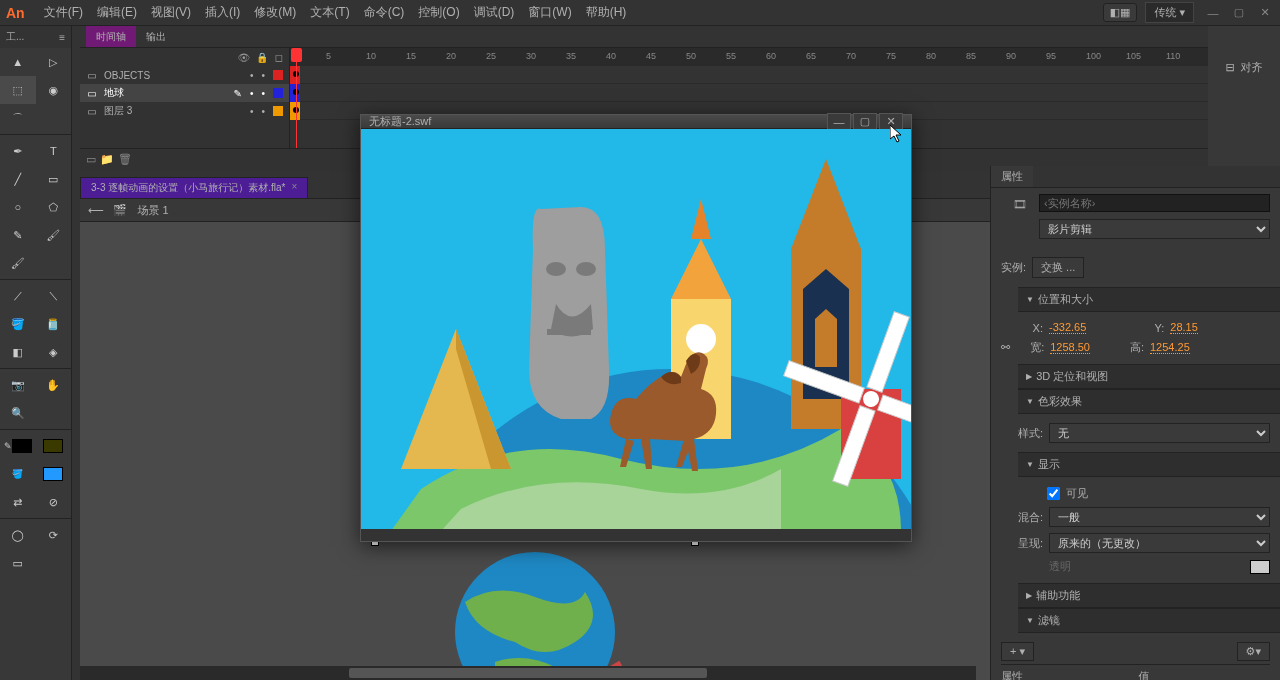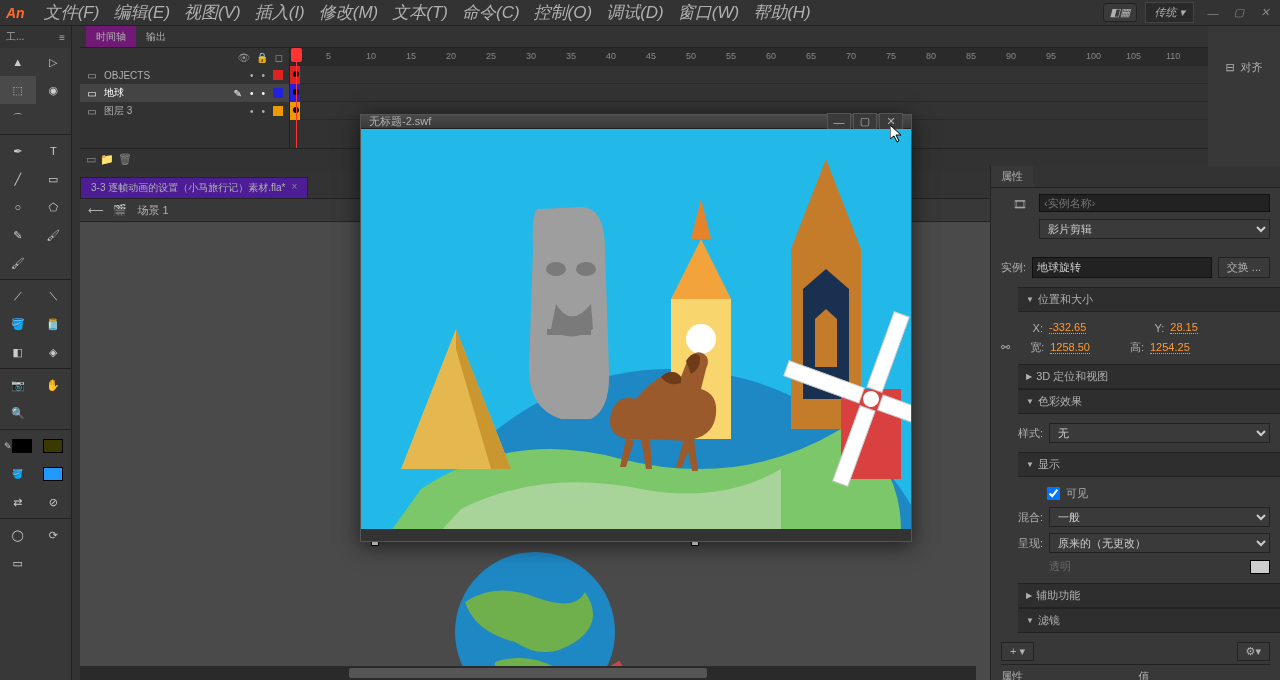--- a/index.html
+++ b/index.html
@@ -1,21 +1,21 @@
 <!DOCTYPE html>
 <html><head>
 <meta charset="utf-8">
 <style>
 * { margin: 0; padding: 0; box-sizing: border-box; font-family: "Microsoft YaHei", sans-serif; }
 body { background: #333; color: #b0b0b0; font-size: 11px; overflow: hidden; width: 1280px; height: 680px; position: relative; }
 
 
-.menubar { height: 26px; background: #333; display: flex; align-items: center; padding: 0 6px; border-bottom: 1px solid #222; font-style: italic; }
+.menubar { height: 26px; background: #333; display: flex; align-items: center; padding: 0 6px; border-bottom: 1px solid #222; }
 .app-logo { color: #ff6b2c; font-weight: bold; font-size: 14px; margin-right: 12px; }
-.menu-item { padding: 0 7px; cursor: pointer; font-size: 17px; }
+.menu-item { padding: 0 7px; cursor: pointer; font-size: 12px; }
 .menu-spacer { flex: 1; }
 .win-controls { display: flex; gap: 8px; align-items: center; }
 .win-btn { width: 18px; height: 14px; display: flex; align-items: center; justify-content: center; cursor: pointer; color: #888; }
 .traditional-dd { background: #2a2a2a; padding: 2px 8px; border: 1px solid #444; margin-right: 10px; font-size: 11px; }
 .menu-icon-bar { background: #3a3a3a; padding: 2px 6px; border: 1px solid #222; border-radius: 3px; margin-right: 8px; }
 
 
 .left-toolbar { position: absolute; left: 0; top: 26px; width: 72px; height: 654px; background: #383838; border-right: 1px solid #222; }
 .tool-header { height: 22px; background: #333; display: flex; align-items: center; padding: 0 6px; color: #aaa; font-size: 10px; justify-content: space-between;}
 .tool-grid { display: grid; grid-template-columns: 1fr 1fr; }
@@ -323,21 +323,20 @@
     <div style="flex:1">
       <input class="prop-input" style="width: 100%;" placeholder="‹实例名称›">
       <div class="prop-row" style="margin-top:4px;">
         <select class="prop-select"><option>影片剪辑</option></select>
       </div>
     </div>
   </div>
   <div class="panel-section">
     <div class="prop-row">
       <span>实例:</span>
-      <span class="prop-input" style="flex:1">地球旋转</span>
       <span class="swap-btn">交换 ...</span>
     </div>
   </div>
 
   <div class="panel-section-header">位置和大小</div>
   <div class="panel-section">
     <div class="prop-row">
       <span class="prop-label">X:</span>
       <span class="prop-value">-332.65</span>
       <span class="prop-label" style="margin-left:30px">Y:</span>

